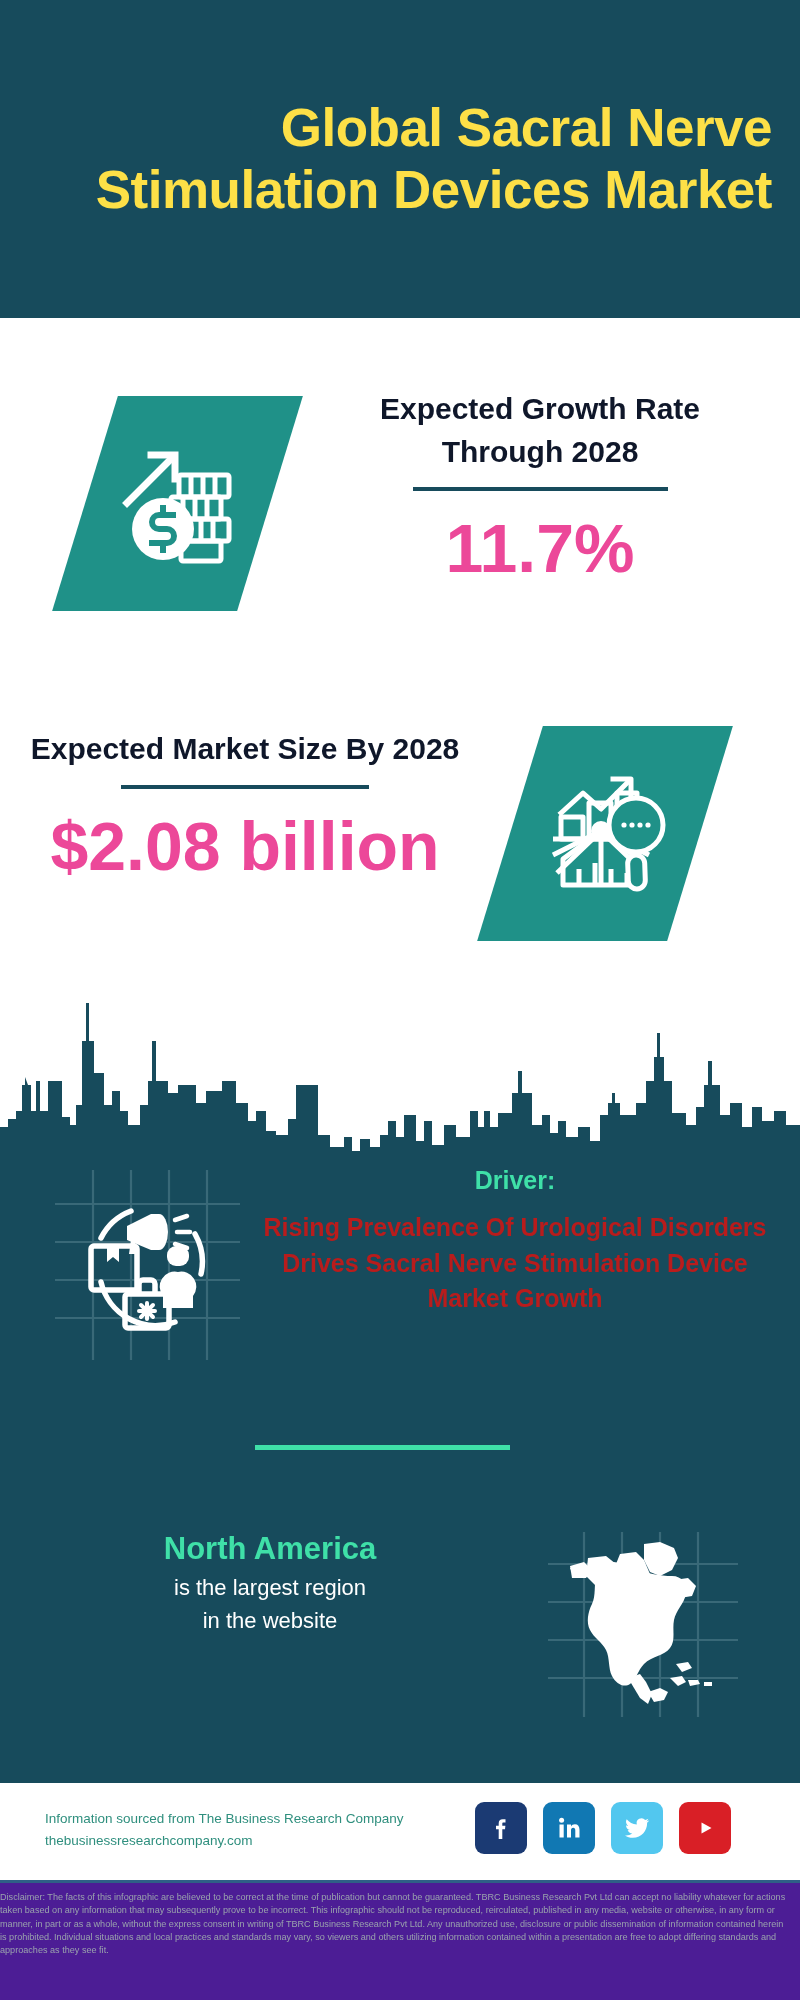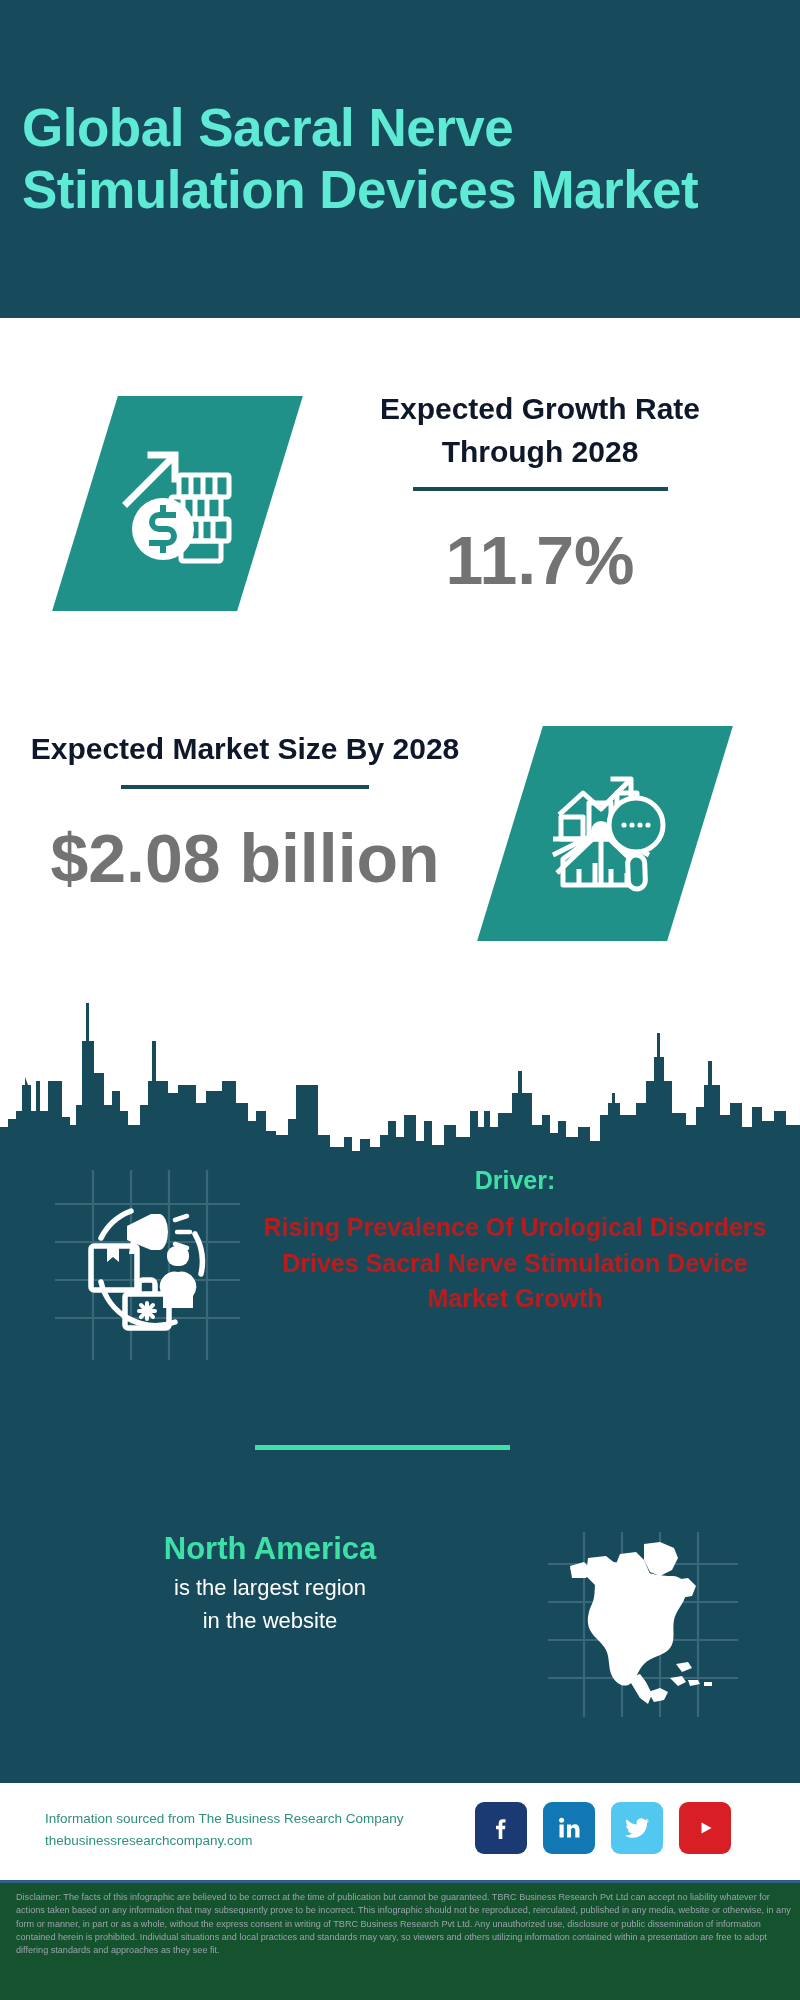--- a/index.html
+++ b/index.html
@@ -9,22 +9,22 @@
     font-family:"Liberation Sans", sans-serif;
     background:#ffffff;
   }
 
   
   .header{
     position:absolute; left:0; top:0; width:800px; height:318px;
     background:#174b5c; display:flex; align-items:center; justify-content:center;
   }
   .header-title{
-    color:#5eead4; font-weight:bold; font-size:53px; line-height:1.17;
-    text-align:left; letter-spacing:-0.5px; padding:0 22px;
+    color:#fde047; font-weight:bold; font-size:53px; line-height:1.17;
+    text-align:right; letter-spacing:-0.5px; padding:0 28px;
     font-family:"Liberation Sans", sans-serif;
   }
 
   
   .mid{
     position:absolute; left:0; top:318px; width:800px; height:840px;
     background:#ffffff;
   }
 
   
@@ -44,22 +44,22 @@
   }
   .stat-label{
     color:#0f172a; font-weight:bold; font-size:30px; line-height:1.42;
     font-family:"Liberation Sans", sans-serif;
   }
   .rule{
     width:255px; height:4px; background:#174b5c; margin:14px auto 0 auto;
   }
   .rule.wide{ width:248px; }
   .stat-value{
-    color:#737373; font-weight:bold; font-size:68px; line-height:1.15;
-    margin-top:30px; font-family:"Liberation Sans", sans-serif;
+    color:#ec4899; font-weight:bold; font-size:68px; line-height:1.15;
+    margin-top:18px; font-family:"Liberation Sans", sans-serif;
   }
 
   
   .size-text{
     position:absolute; left:30px; top:410px; width:430px; text-align:center;
   }
   .size-icon{ left:510px; top:408px; width:190px; height:215px; }
 
   
   .skyline{
@@ -128,22 +128,22 @@
   }
   .sbtn.fb{ background:#1b3a73; }
   .sbtn.li{ background:#1178b3; }
   .sbtn.tw{ background:#52c7ef; }
   .sbtn.yt{ background:#d91f26; }
   .sbtn svg{ display:block; }
 
   
   .disclaimer-wrap{
     position:absolute; left:0; top:1880px; width:800px; height:120px;
-    background:#14532d; border-top:3px solid #2f5f86;
-    padding:8px 8px 0 16px;
+    background:#4c1d95; border-top:3px solid #2f5f86;
+    padding:8px 8px 0 0;
   }
   .disclaimer{
     color:#9aa3ad; font-size:9.1px; line-height:1.47; text-align:left;
     font-family:"Liberation Sans", sans-serif; word-break:break-word;
   }
 </style>
 </head>
 <body>
 
 <div class="header">

